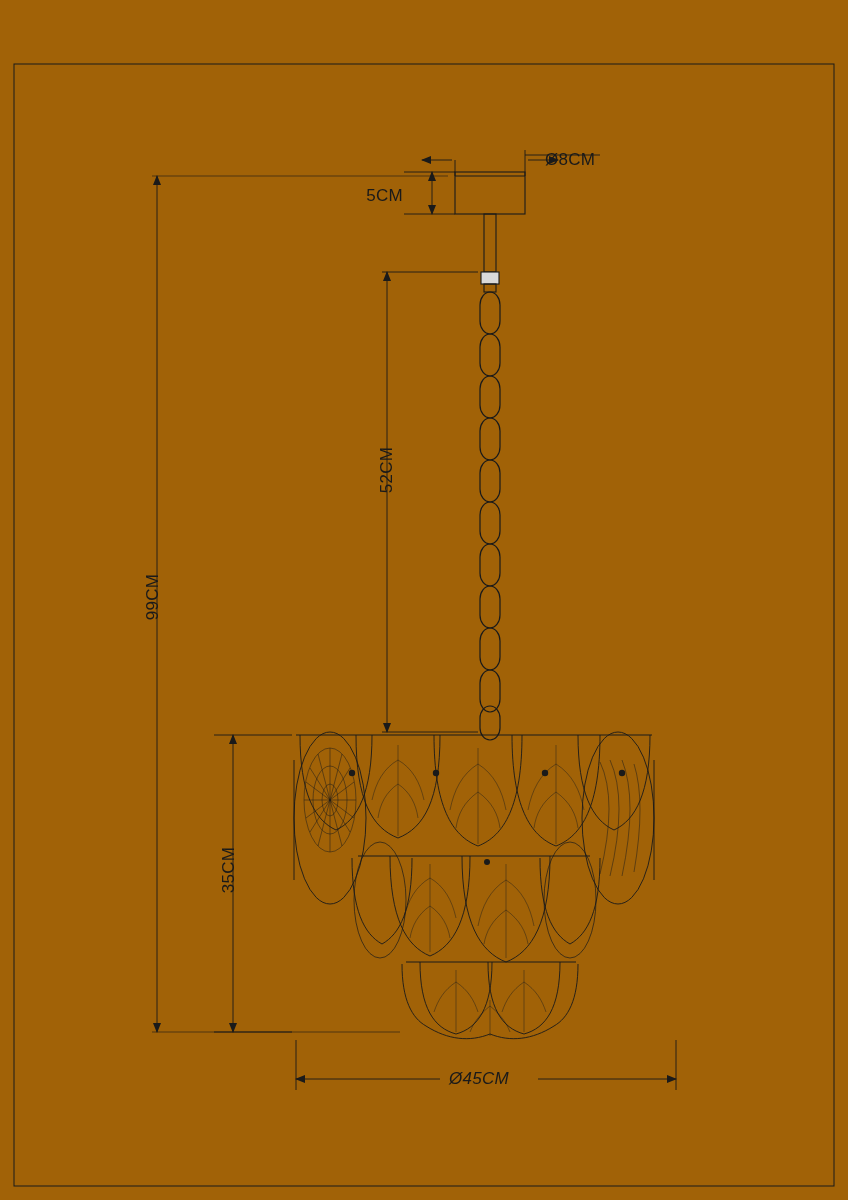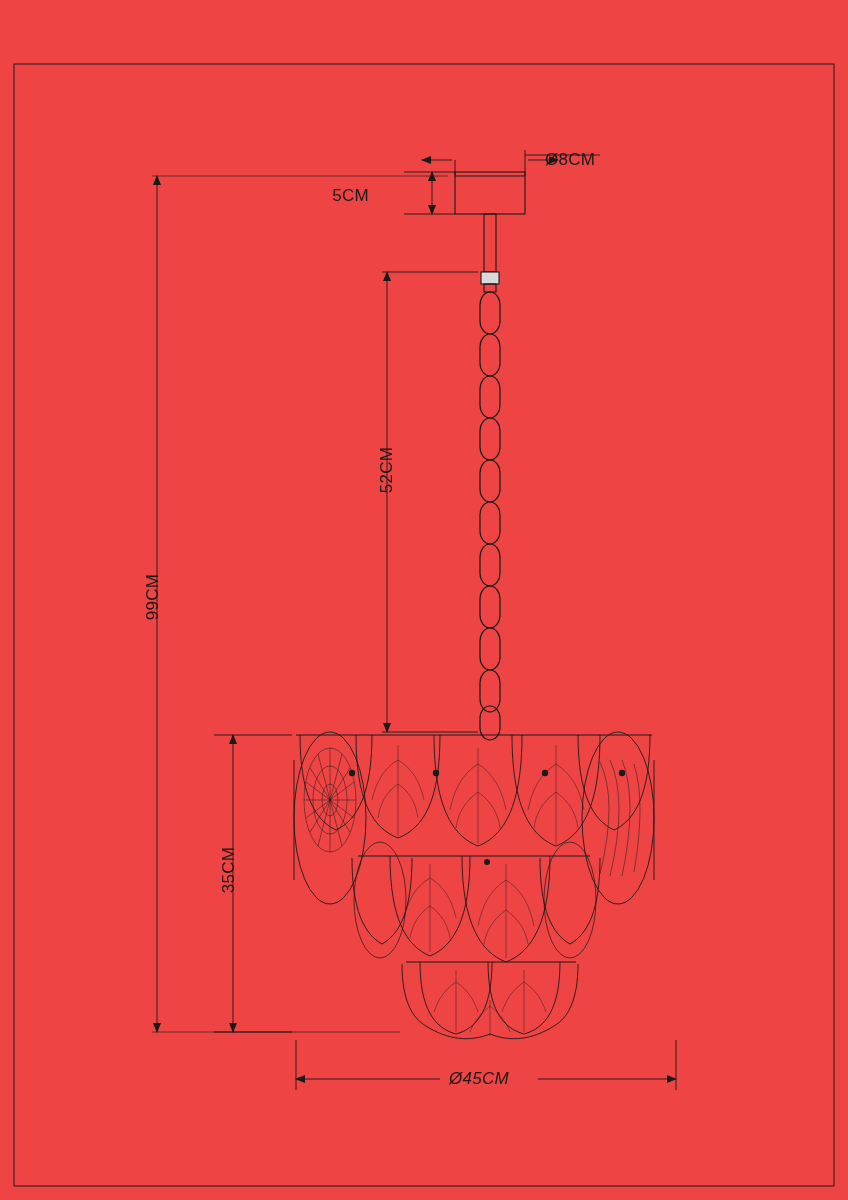--- a/index.html
+++ b/index.html
@@ -11,21 +11,21 @@
     width: 848px;
     height: 1200px;
     font-family: "Liberation Sans", sans-serif;
     color: #1a1a1a;
     overflow: hidden;
   }
   #sheet {
     position: relative;
     width: 848px;
     height: 1200px;
-    background: #ef4444;
+    background: #a16207;
   }
   #drawing {
     position: absolute;
     top: 0;
     left: 0;
   }
   .dim-label {
     position: absolute;
     font-family: "Liberation Sans", sans-serif;
     font-size: 17px;
@@ -220,21 +220,21 @@
         <line x1="296" y1="1040" x2="296" y2="1090"></line>
         <line x1="676" y1="1040" x2="676" y2="1090"></line>
         <line x1="296" y1="1079" x2="440" y2="1079" marker-start="url(#arrowStart)"></line>
         <line x1="676" y1="1079" x2="538" y2="1079" marker-start="url(#arrowStart)"></line>
       </g>
     </g>
   </svg>
 
   <div class="dim-label" style="left:545px; top:150px;">Ø8CM</div>
 
-  <div class="dim-label" style="left:369px; top:186px; transform: translateX(-100%);">5CM</div>
+  <div class="dim-label" style="left:403px; top:186px; transform: translateX(-100%);">5CM</div>
 
   <div class="dim-label vert" style="left:364px; top:460px;">52CM</div>
 
   <div class="dim-label vert" style="left:130px; top:587px;">99CM</div>
 
   <div class="dim-label vert" style="left:206px; top:860px;">35CM</div>
 
   <div class="dim-label" style="left:449px; top:1069px;font-style:italic;">Ø45CM</div>
 
 </div>

